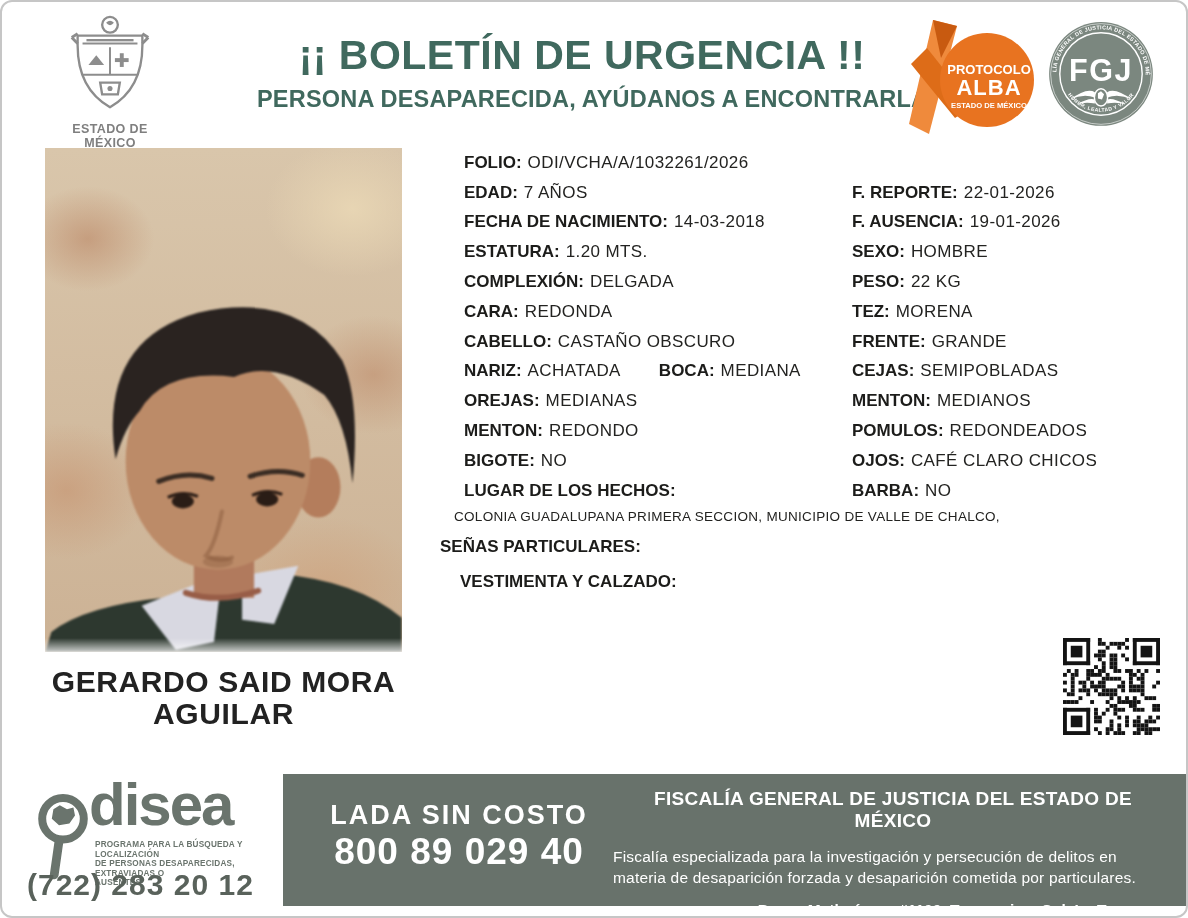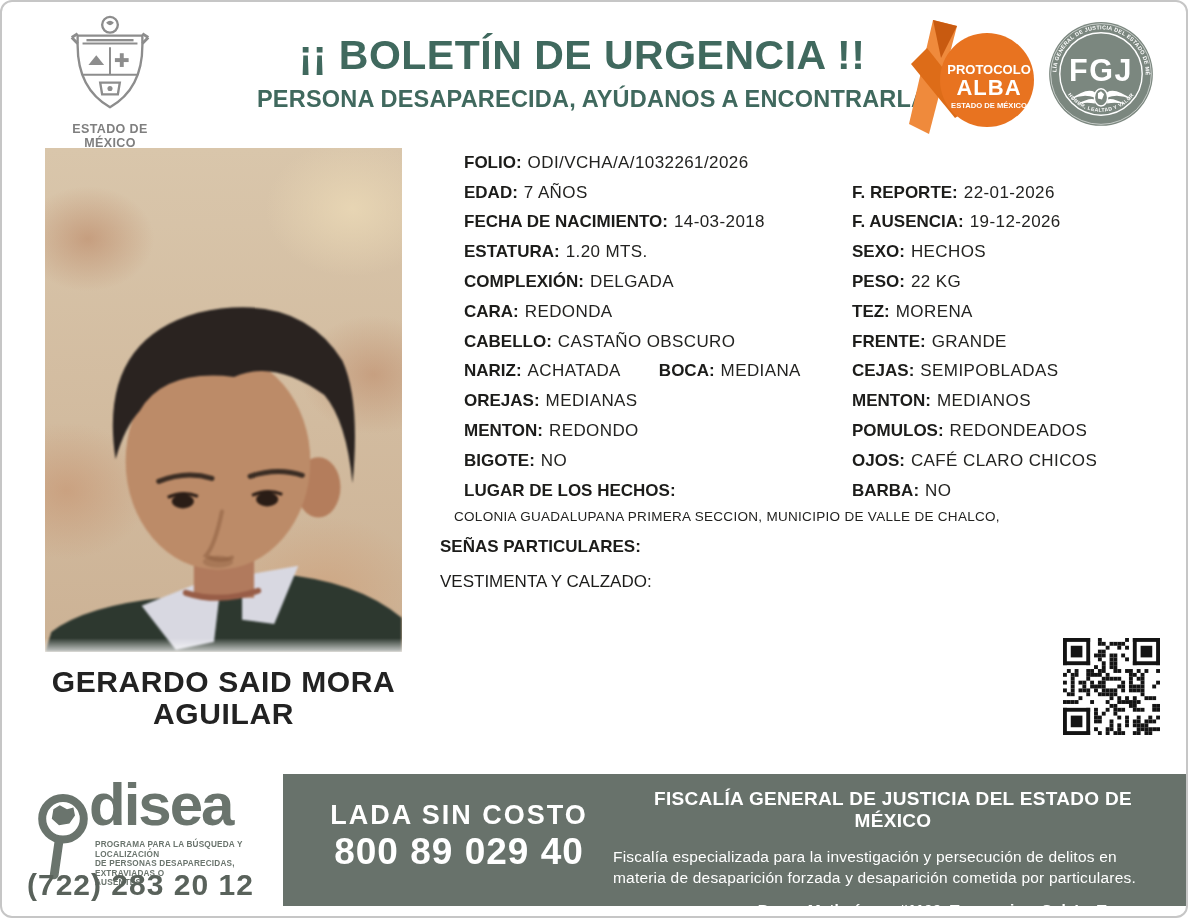--- a/index.html
+++ b/index.html
@@ -34,21 +34,21 @@
   
   .fields{position:absolute;left:438px;top:146px;width:716px;font-size:17px;}
   .frow{display:flex;height:29.8px;align-items:center;white-space:nowrap;}
   .fl{width:388px;}
   .fr{flex:1;}
   .lab{font-weight:700;margin-left:24px;}
   .val{margin-left:6px;letter-spacing:.4px;color:#232321;}
   .midlab{font-weight:700;margin-left:38px;}
   .loc-detail{margin-top:3px;padding-left:14px;font-size:13.5px;letter-spacing:.3px;color:#232321;}
   .senas{margin-top:13px;font-weight:700;}
-  .vestimenta{margin-top:15px;font-weight:400;}
+  .vestimenta{margin-top:15px;font-weight:700;margin-left:20px;}
 
   .qr{position:absolute;left:1061px;top:636px;width:97px;height:97px;background:#fff;}
 
   
   .footer-band{position:absolute;left:281px;top:772px;width:903px;height:132px;background:#68726b;}
   .lada{position:absolute;left:30px;top:26px;width:292px;text-align:center;color:#fff;}
   .lada-label{font-size:27px;font-weight:700;letter-spacing:2px;}
   .lada-number{font-size:37px;font-weight:700;letter-spacing:1px;}
   .fisc{position:absolute;left:330px;top:14px;width:560px;color:#fff;}
   .fisc-title{font-size:19px;font-weight:700;text-align:center;letter-spacing:.3px;}
@@ -163,25 +163,25 @@
     <div class="frow">
       <div class="fl"><span class="lab">FOLIO:</span><span class="val">ODI/VCHA/A/1032261/2026</span></div>
       <div class="fr"></div>
     </div>
     <div class="frow">
       <div class="fl"><span class="lab">EDAD:</span><span class="val">7 AÑOS</span></div>
       <div class="fr"><span class="lab">F. REPORTE:</span><span class="val">22-01-2026</span></div>
     </div>
     <div class="frow">
       <div class="fl"><span class="lab">FECHA DE NACIMIENTO:</span><span class="val">14-03-2018</span></div>
-      <div class="fr"><span class="lab">F. AUSENCIA:</span><span class="val">19-12-2026</span></div>
+      <div class="fr"><span class="lab">F. AUSENCIA:</span><span class="val">19-01-2026</span></div>
     </div>
     <div class="frow">
       <div class="fl"><span class="lab">ESTATURA:</span><span class="val">1.20 MTS.</span></div>
-      <div class="fr"><span class="lab">SEXO:</span><span class="val">HECHOS</span></div>
+      <div class="fr"><span class="lab">SEXO:</span><span class="val">HOMBRE</span></div>
     </div>
     <div class="frow">
       <div class="fl"><span class="lab">COMPLEXIÓN:</span><span class="val">DELGADA</span></div>
       <div class="fr"><span class="lab">PESO:</span><span class="val">22 KG</span></div>
     </div>
     <div class="frow">
       <div class="fl"><span class="lab">CARA:</span><span class="val">REDONDA</span></div>
       <div class="fr"><span class="lab">TEZ:</span><span class="val">MORENA</span></div>
     </div>
     <div class="frow">

